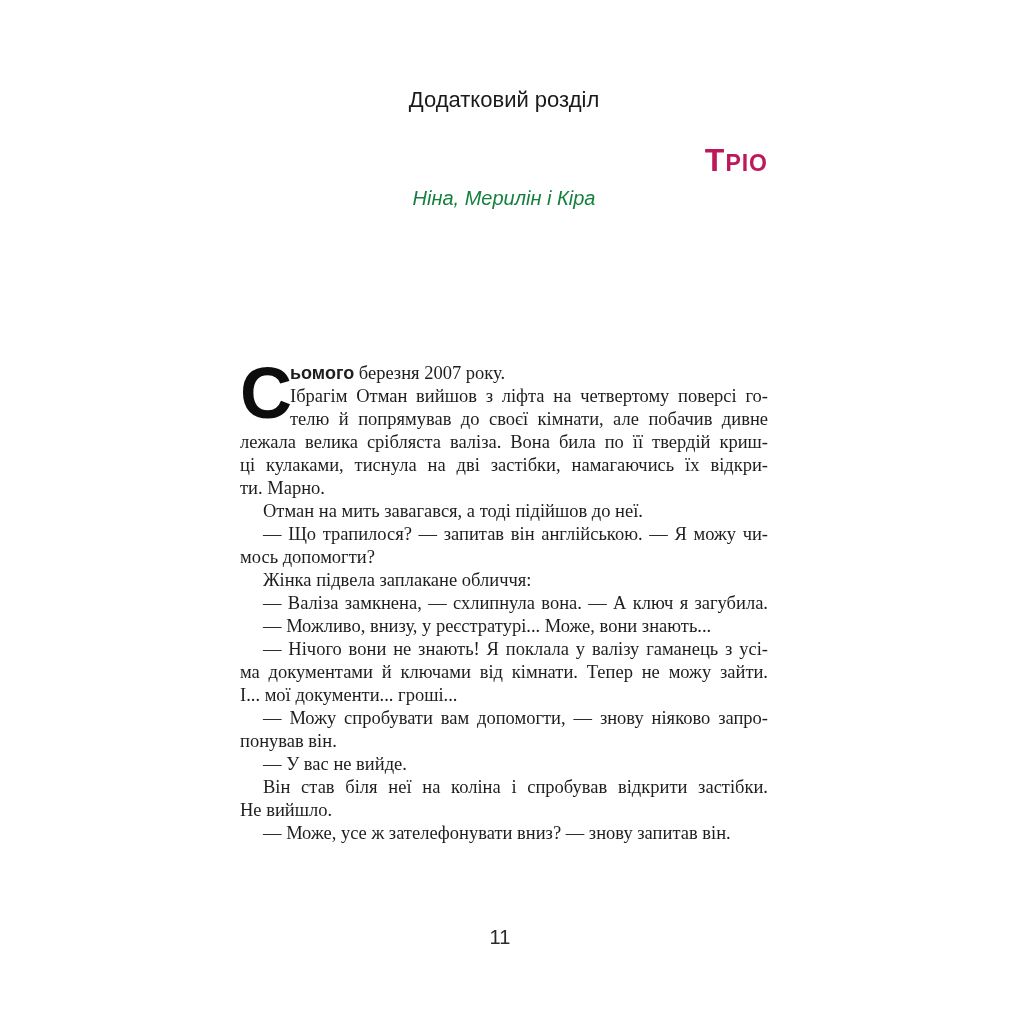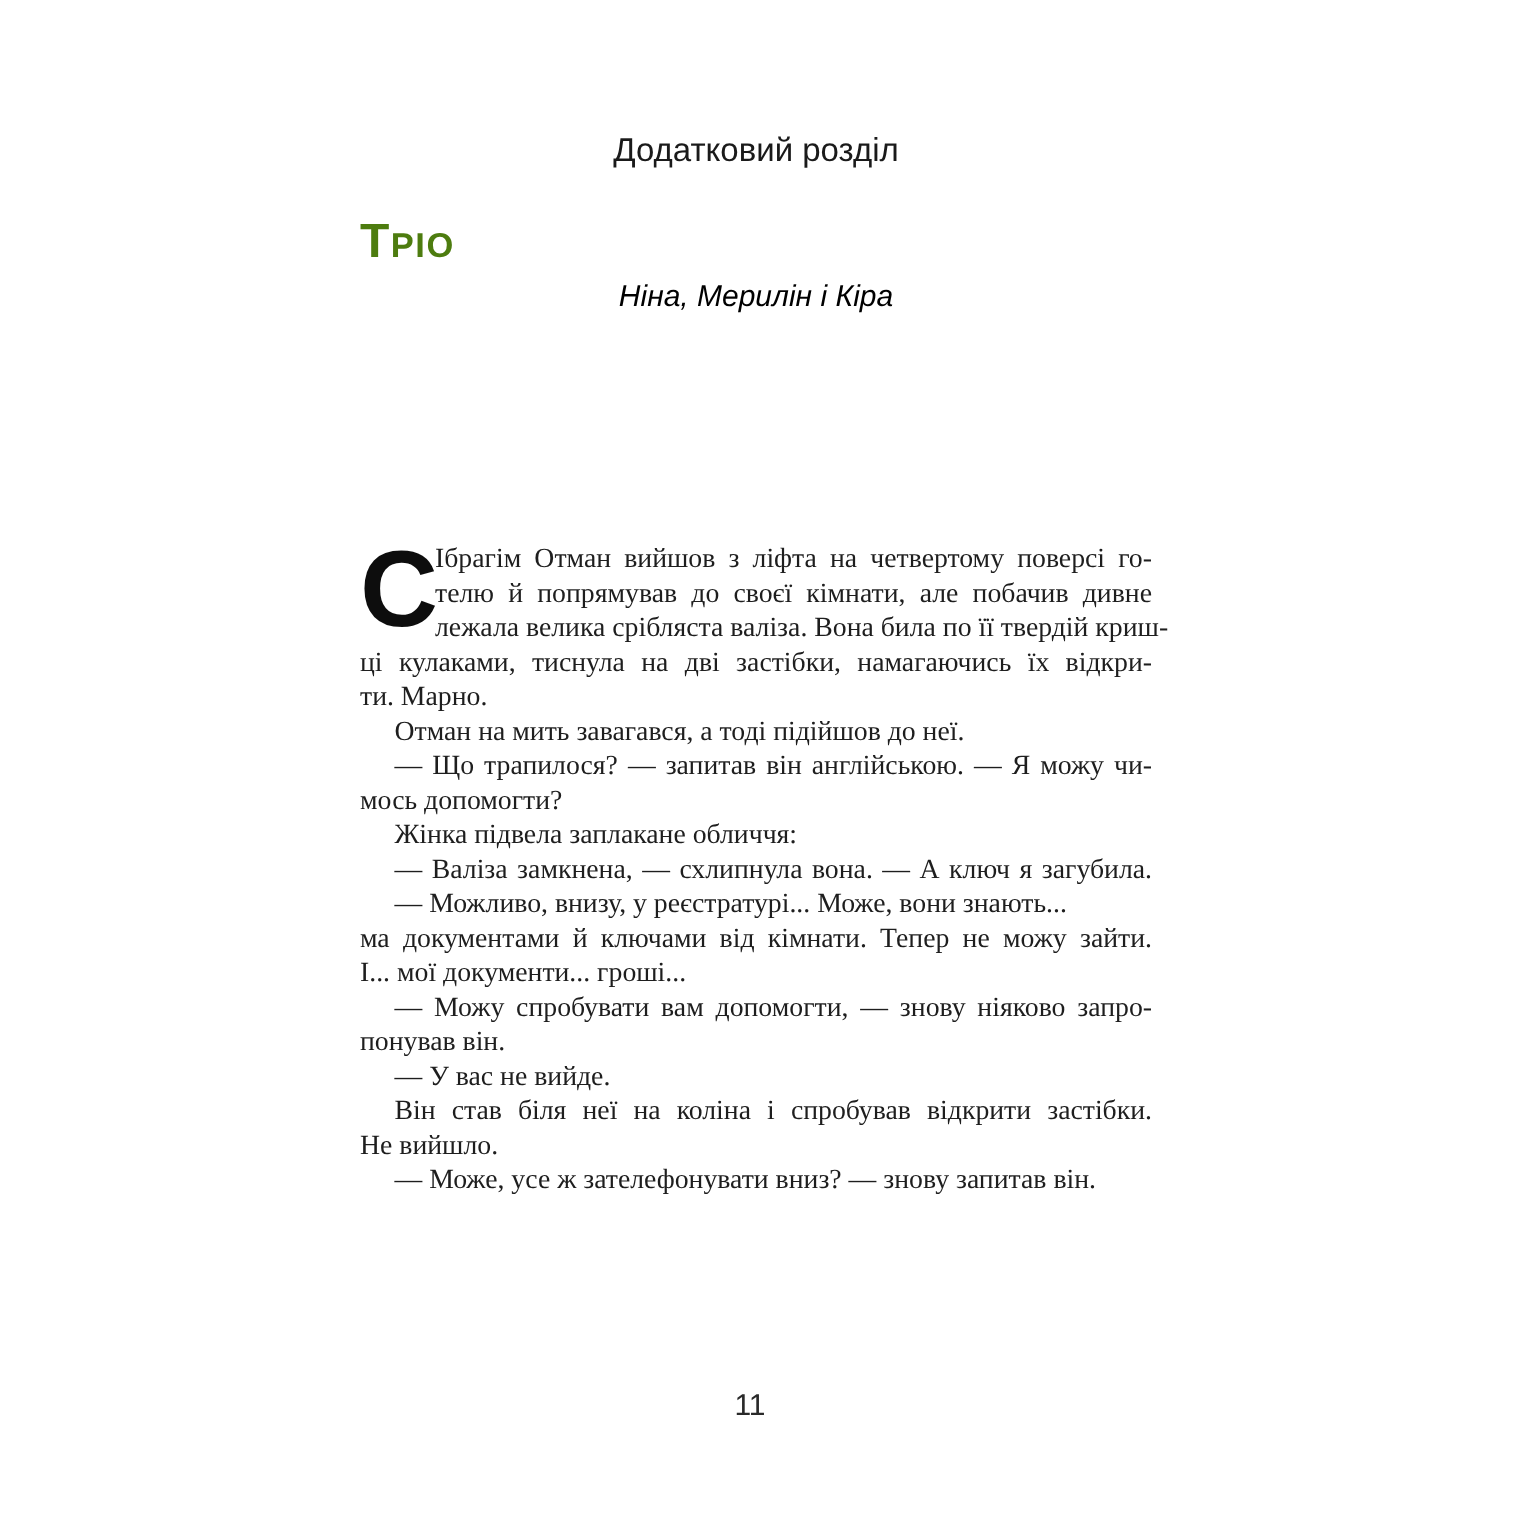--- a/index.html
+++ b/index.html
@@ -17,38 +17,38 @@
     text-align: center;
     font-family: "Liberation Sans", sans-serif;
     font-size: 22px;
     line-height: 26px;
     color: #1a1a1a;
   }
   .title {
     position: absolute;
     top: 142px; left: 240px; width: 528px;
     margin: 0;
-    text-align: left;
+    text-align: right;
     font-family: "Liberation Sans", sans-serif;
     font-weight: bold;
-    color: #4d7c0f;
+    color: #be185d;
     line-height: 36px;
     letter-spacing: 1px;
   }
   .title .t-init { font-size: 32px; }
   .title .t-rest { font-size: 23px; }
   .subtitle {
     position: absolute;
     top: 186px; left: 240px; width: 528px;
     text-align: center;
     font-family: "Liberation Sans", sans-serif;
     font-style: italic;
     font-size: 20px;
     line-height: 24px;
-    color: #000000;
+    color: #15803d;
   }
   .text-block {
     position: absolute;
     top: 362px; left: 240px; width: 528px;
     font-family: "Liberation Serif", serif;
     font-size: 18.5px;
     color: #1e1e1e;
   }
   .dropcap {
     float: left;
@@ -93,32 +93,34 @@
 <div class="page">
 
   <div class="chapter-label">Додатковий розділ</div>
 
   <h1 class="title"><span class="t-init">Т</span><span class="t-rest">РІО</span></h1>
 
   <div class="subtitle">Ніна, Мерилін і Кіра</div>
 
   <div class="text-block">
     <div class="dropcap">С</div>
+    <div class="line"><span class="lead-bold">ьомого</span><span> березня 2007 року.</span></div>
     <div id="body-lines">
         <div class="line j">Ібрагім Отман вийшов з ліфта на четвертому поверсі го-</div>
         <div class="line j">телю й попрямував до своєї кімнати, але побачив дивне</div>
         <div class="line j">лежала велика срібляста валіза. Вона била по її твердій криш-</div>
         <div class="line j">ці кулаками, тиснула на дві застібки, намагаючись їх відкри-</div>
         <div class="line">ти. Марно.</div>
         <div class="line ind">Отман на мить завагався, а тоді підійшов до неї.</div>
         <div class="line j ind">— Що трапилося? — запитав він англійською. — Я можу чи-</div>
         <div class="line">мось допомогти?</div>
         <div class="line ind">Жінка підвела заплакане обличчя:</div>
         <div class="line j ind">— Валіза замкнена, — схлипнула вона. — А ключ я загубила.</div>
         <div class="line ind">— Можливо, внизу, у реєстратурі... Може, вони знають...</div>
+        <div class="line j ind">— Нічого вони не знають! Я поклала у валізу гаманець з усі-</div>
         <div class="line j">ма документами й ключами від кімнати. Тепер не можу зайти.</div>
         <div class="line">І... мої документи... гроші...</div>
         <div class="line j ind">— Можу спробувати вам допомогти, — знову ніяково запро-</div>
         <div class="line">понував він.</div>
         <div class="line ind">— У вас не вийде.</div>
         <div class="line j ind">Він став біля неї на коліна і спробував відкрити застібки.</div>
         <div class="line">Не вийшло.</div>
         <div class="line ind">— Може, усе ж зателефонувати вниз? — знову запитав він.</div>
       </div>
   </div>

